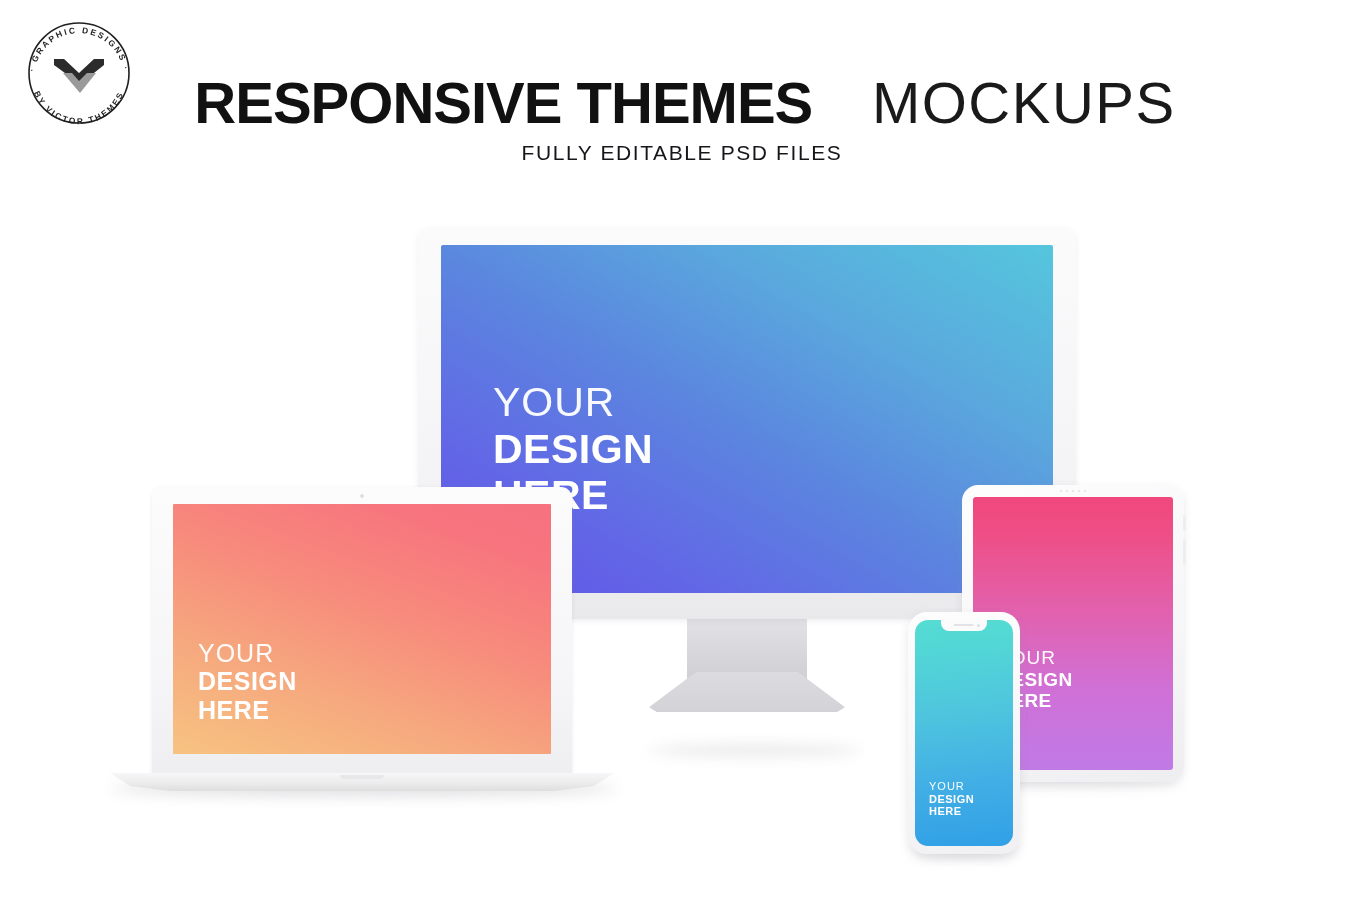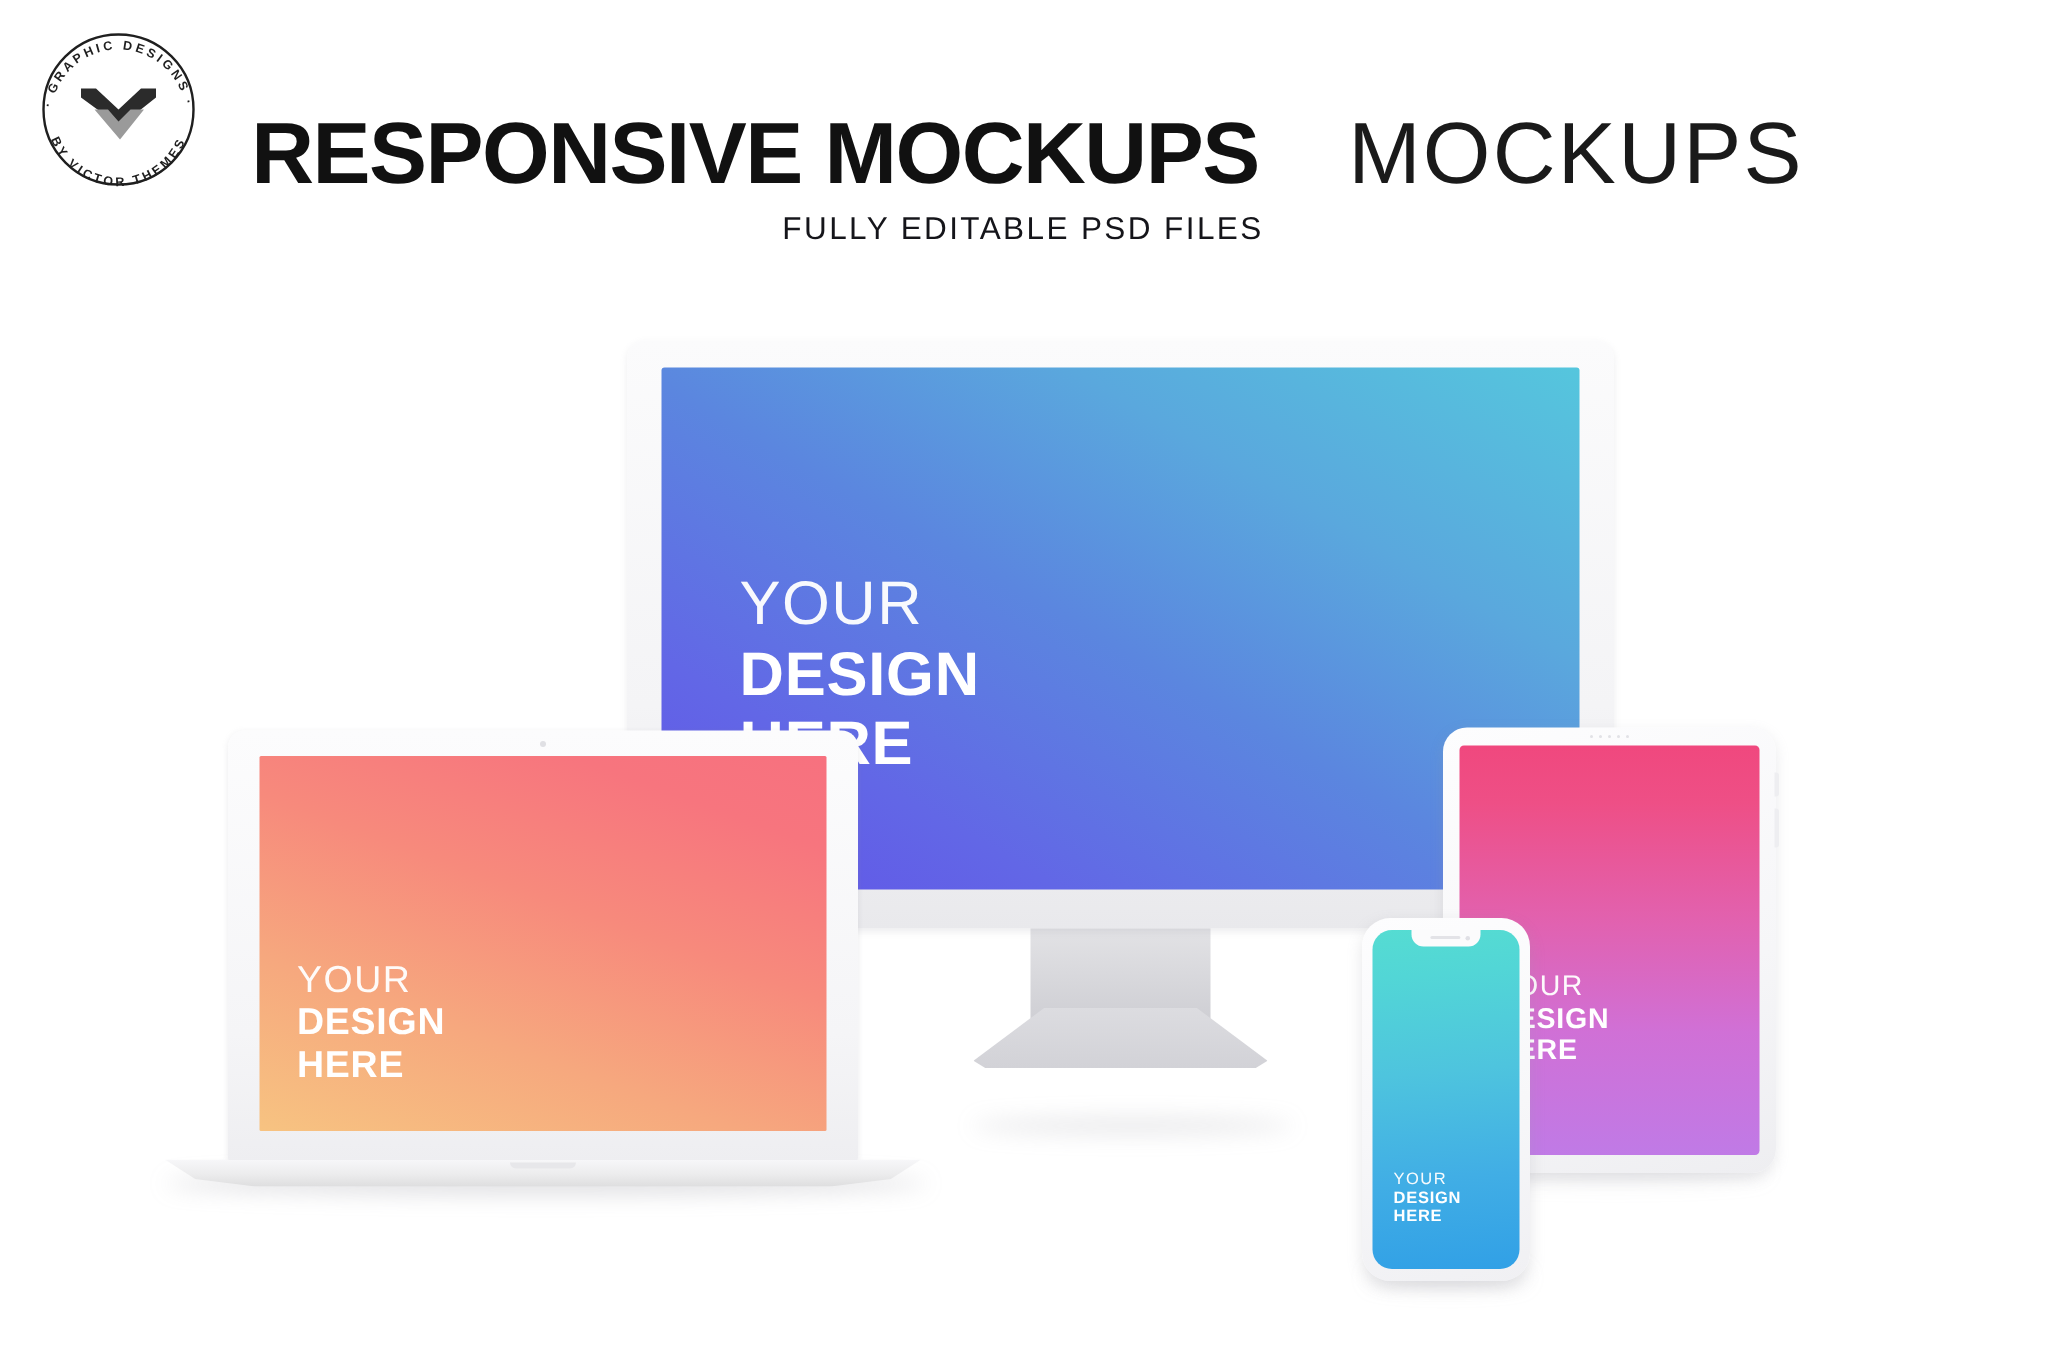--- a/index.html
+++ b/index.html
@@ -188,21 +188,21 @@
       </text>
       <text font-family="Liberation Sans, sans-serif" font-size="8.4" font-weight="700" letter-spacing="2.1" fill="#1f1f1f">
         <textPath href="#arcBot" startOffset="50%" text-anchor="middle">BY VICTOR THEMES</textPath>
       </text>
       <path d="M 40,43 L 50,43 L 65,57 L 80,43 L 90,43 L 90,49 L 66,68 L 40,49 Z" fill="#2b2b2b"></path>
       <path d="M 49,57 L 58,57 L 65,65 L 73,57 L 82,57 L 66,77 Z" fill="#9a9a9a"></path>
     </svg>
   </div>
 
   <div class="title">
-    <span class="t-bold">RESPONSIVE MOCKUPS</span><span>&nbsp;</span><span class="t-light">MOCKUPS</span>
+    <span class="t-bold">RESPONSIVE THEMES</span><span>&nbsp;</span><span class="t-light">MOCKUPS</span>
   </div>
   <div class="subtitle">FULLY EDITABLE PSD FILES</div>
 
   <div class="floor-shadow" id="sh-monitor"></div>
   <div class="floor-shadow" id="sh-tablet"></div>
   <div class="floor-shadow" id="sh-laptop"></div>
   <div class="floor-shadow" id="sh-phone"></div>
 
   <div class="device" id="monitor">
     <div class="mon-body"></div>

